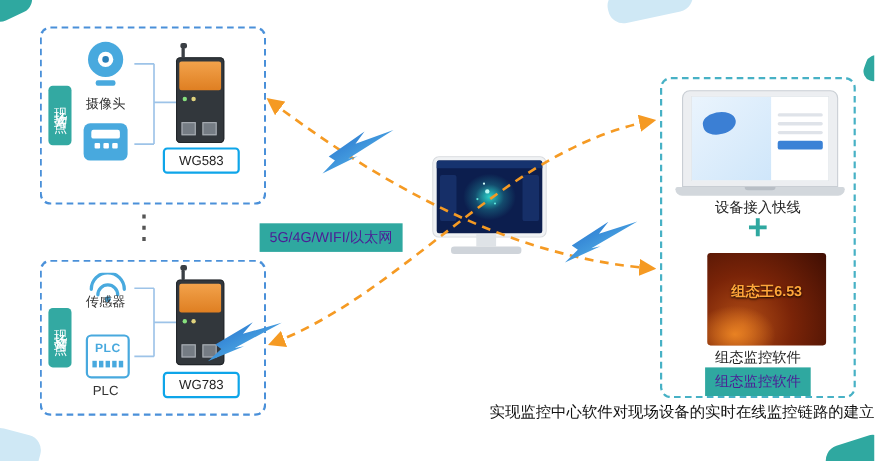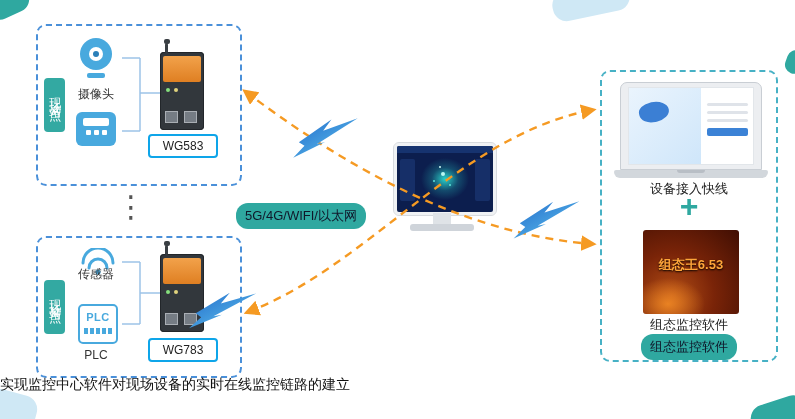--- a/index.html
+++ b/index.html
@@ -9,22 +9,22 @@
   
   .dashed-box{position:absolute;border:2px dashed #4a90d9;border-radius:10px;box-sizing:border-box;}
   .dashed-box.teal{border-color:#47b1c5;}
 
   
   .vstrip{position:absolute;left:6px;top:50%;transform:translateY(-50%);
     background:#33a9a2;color:#fff;border-radius:4px;
     writing-mode:vertical-lr;text-orientation:upright;
     font-size:12px;letter-spacing:4px;padding:10px 4px;line-height:1.1;}
 
-  .teal-chip{position:absolute;background:#2fa8a0;color:#0f172a;font-size:13px;
-    padding:4px 9px;border-radius:12px;white-space:nowrap;}
+  .teal-chip{position:absolute;background:#2fa8a0;color:#4c1d95;font-size:13px;
+    padding:4px 9px;border-radius:0;white-space:nowrap;}
 
   .icap{position:absolute;font-size:12px;color:#333;text-align:center;}
 
   
   .gw{position:absolute;width:44px;height:78px;background:#32373c;border-radius:4px;box-shadow:inset 0 0 0 1px #22262a;}
   .gw .ant{position:absolute;left:5px;top:-9px;width:3px;height:10px;background:#3a3f44;border-radius:2px;}
   .gw .ant::after{content:"";position:absolute;left:-1.5px;top:-4px;width:6px;height:5px;background:#3a3f44;border-radius:2px;}
   .gw .top{position:absolute;left:3px;top:4px;right:3px;height:26px;background:linear-gradient(#f2a24b,#df7f22);border-radius:2px;}
   .gw .led{position:absolute;left:6px;top:36px;width:4px;height:4px;background:#86e07d;border-radius:50%;box-shadow:8px 0 0 #e0d27d;}
   .gw .port{position:absolute;bottom:7px;width:13px;height:12px;background:#757c84;border:1px solid #a9aeb4;box-sizing:border-box;}
@@ -73,36 +73,36 @@
   .lap .fl{height:3px;background:#dfe3e9;margin:5px 0;border-radius:2px;}
   .lap .fb{height:8px;background:#3b82d6;border-radius:2px;margin-top:6px;}
   .lap .base{position:absolute;left:0;right:0;bottom:0;height:8px;background:#d2d7dc;border-radius:3px 3px 9px 9px;}
   .lap .base::after{content:"";position:absolute;left:50%;top:0;width:28px;height:3px;margin-left:-14px;background:#b8bec5;border-radius:0 0 3px 3px;}
 
   .rb-caption{position:absolute;left:0;right:0;text-align:center;font-size:13px;color:#222;}
   .plus{position:absolute;left:0;right:0;top:118px;text-align:center;color:#2fa8a0;font-size:32px;font-weight:bold;line-height:1;}
 
   
   .scada{position:absolute;left:41px;top:158px;width:96px;height:84px;border-radius:3px;overflow:hidden;
-    background:radial-gradient(circle at 30% 78%,#b44f16 0%,#7a2408 45%,#3f0e03 100%);}
+    background:radial-gradient(circle at 30% 78%,#b44f16 0%,#7a2408 45%,#3f0e03 100%);padding-left:12px;}
   .scada .glow{position:absolute;left:-12px;bottom:-16px;width:74px;height:52px;background:radial-gradient(closest-side,rgba(255,150,40,.75),rgba(255,150,40,0));}
   .scada .t{position:absolute;left:0;right:0;top:26px;text-align:center;color:#ffa63a;font-weight:bold;font-size:13px;text-shadow:0 1px 2px #000;}
 
   
   .overlay{position:absolute;left:0;top:0;pointer-events:none;}
   .dash{fill:none;stroke:#f59a23;stroke-width:2.4;stroke-dasharray:8 6;}
   .connector{position:absolute;pointer-events:none;}
   .connector path{fill:none;stroke:#9dc3e8;stroke-width:1.5;}
 
   
   .deco{position:absolute;border-radius:14px;}
   .deco.teal{background:#2fa8a0;}
   .deco.lblue{background:#cfe8f5;}
 
-  .bottom-caption{position:absolute;left:0;right:0;top:376px;text-align:left;font-size:14px;color:#111;}
+  .bottom-caption{position:absolute;left:0;right:0;top:366px;text-align:right;font-size:14px;color:#111;}
 </style>
 </head>
 <body>
 
 <div class="canvas">
 
   <div class="deco teal" style="left:-14px;top:-10px;width:44px;height:26px;transform:rotate(-25deg);"></div>
   <div class="deco lblue" style="left:552px;top:-14px;width:78px;height:30px;transform:rotate(-12deg);"></div>
   <div class="deco teal" style="left:786px;top:50px;width:18px;height:24px;transform:rotate(20deg);"></div>
   <div class="deco lblue" style="left:-16px;top:392px;width:52px;height:40px;transform:rotate(15deg);"></div>

